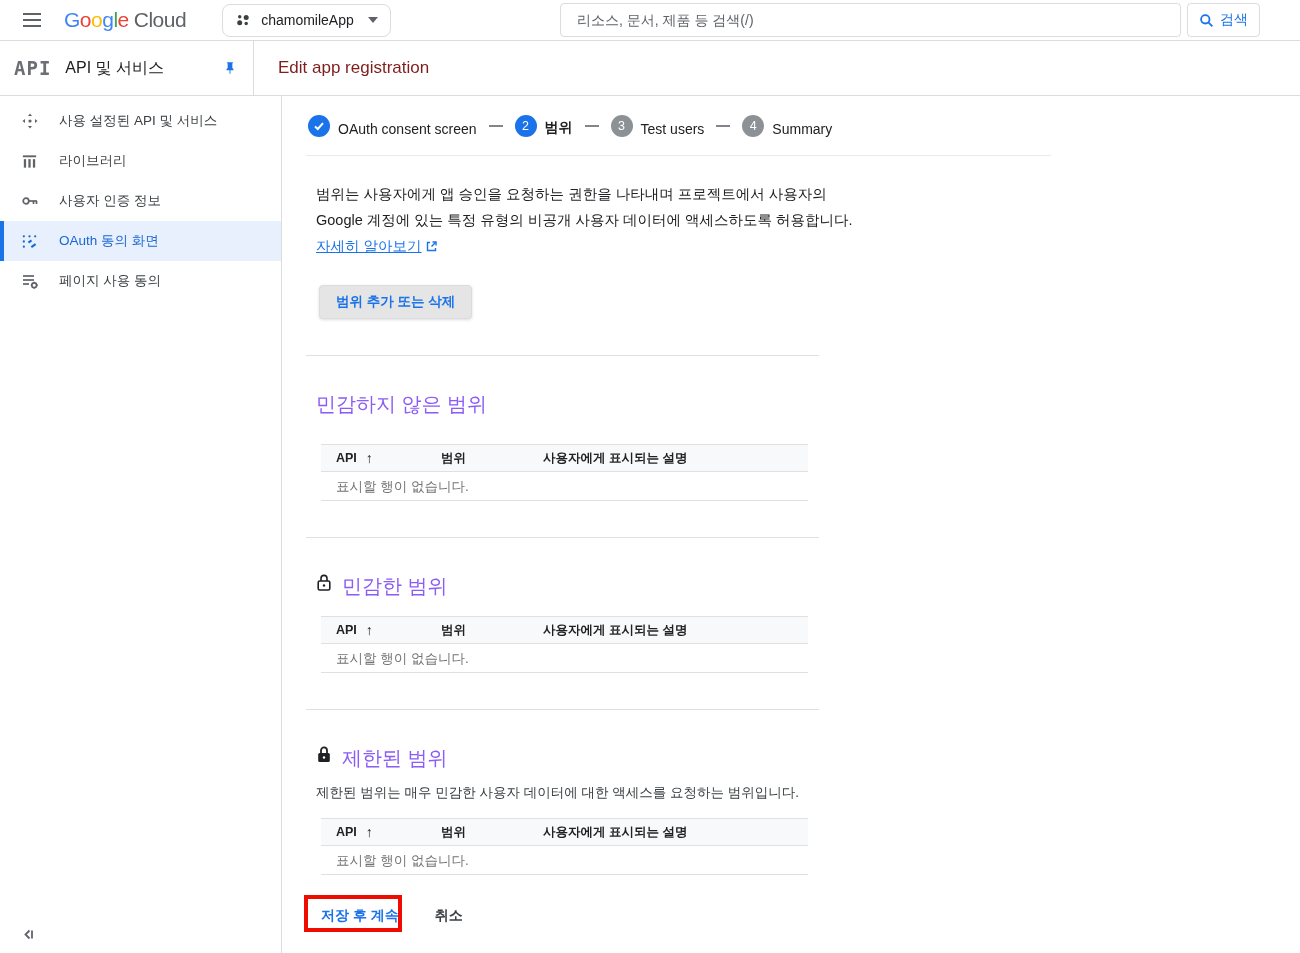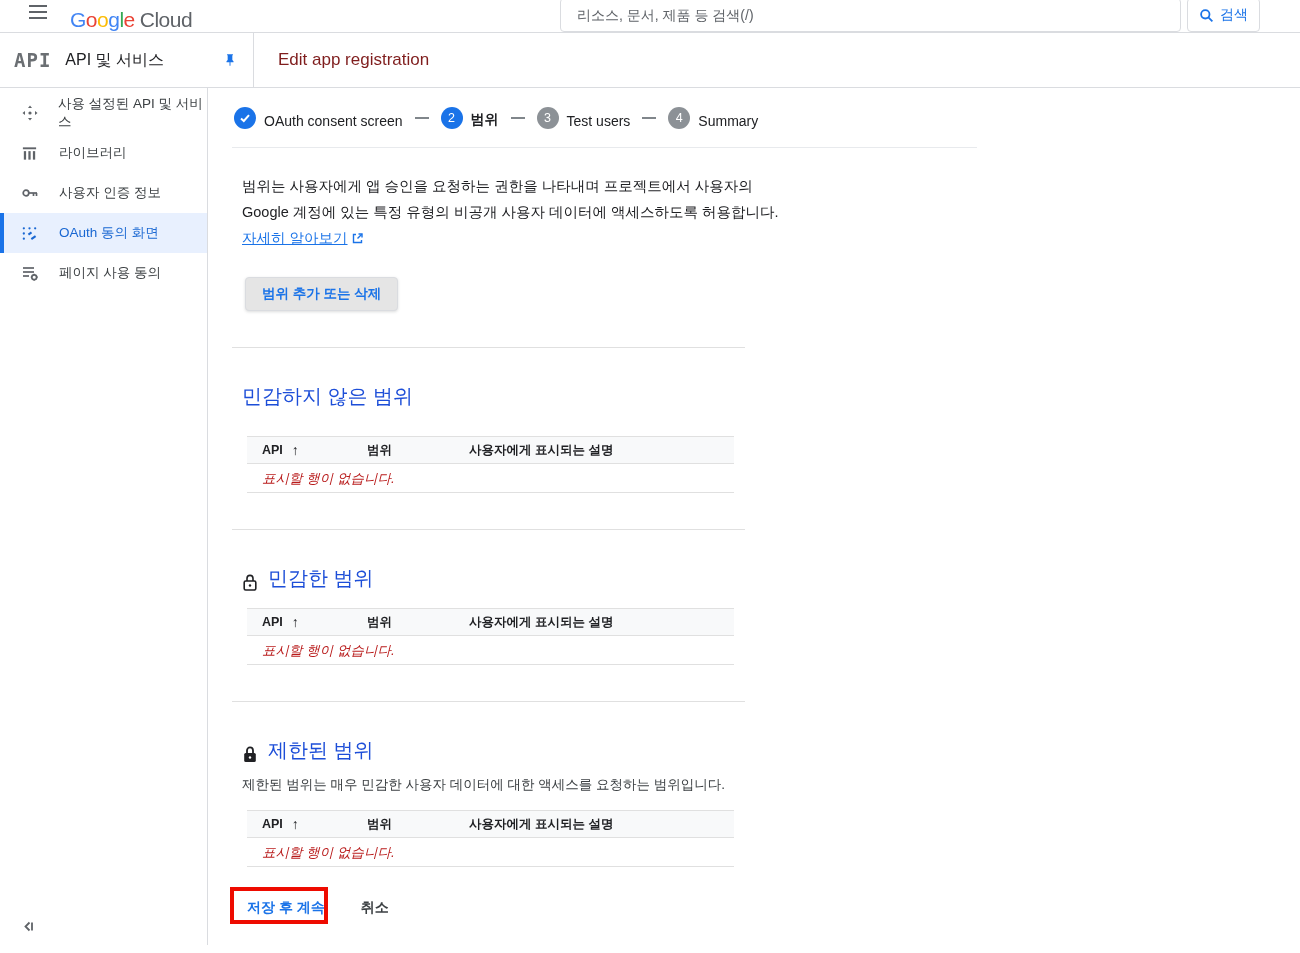--- a/index.html
+++ b/index.html
@@ -1,20 +1,20 @@
 <!DOCTYPE html>
 <html><head>
 <meta charset="utf-8">
 <style>
   * { margin:0; padding:0; box-sizing:border-box; }
   html,body { width:1300px; height:953px; background:#fff; overflow:hidden;
     font-family:"Liberation Sans","DejaVu Sans",sans-serif; color:#202124; }
 
   
-  .topbar { height:33px; display:flex; align-items:flex-end; border-bottom:1px solid #dadce0; padding-left:18px; }
+  .topbar { height:41px; display:flex; align-items:center; border-bottom:1px solid #dadce0; padding-left:12px; }
   .hamburger { width:40px; height:40px; display:flex; flex-direction:column; justify-content:center; align-items:center; gap:4px; cursor:pointer; }
   .hamburger i { display:block; width:18px; height:2px; background:#5f6368; }
   .gc-logo { font-size:21px; margin-left:12px; letter-spacing:-0.5px; cursor:pointer; white-space:nowrap; }
   .gc-logo .l0,.gc-logo .l3 { color:#4285f4; }
   .gc-logo .l1,.gc-logo .l5 { color:#ea4335; }
   .gc-logo .l2 { color:#fbbc05; }
   .gc-logo .l4 { color:#34a853; }
   .gc-logo .cloud { color:#5f6368; margin-left:5px; }
   .project-pill { margin-left:36px; height:33px; min-width:166px; border:1px solid #dadce0; border-radius:8px;
     background:#fff; display:flex; align-items:center; gap:10px; padding:0 12px; font-size:14px; color:#202124; cursor:pointer; }
@@ -29,21 +29,21 @@
   
   .subheader { height:55px; display:flex; border-bottom:1px solid #dadce0; }
   .subheader-left { width:254px; border-right:1px solid #dadce0; display:flex; align-items:center; padding:0 16px 0 14px; flex-shrink:0; }
   .api-logo { font-family:"DejaVu Sans Mono","Liberation Mono",monospace; font-weight:bold; font-size:19px; color:#6b6f73; letter-spacing:1px; }
   .api-title { font-size:16px; margin-left:14px; color:#202124; flex:1; }
   .pin-btn { display:flex; cursor:pointer; }
   .page-title { display:flex; align-items:center; padding-left:24px; font-size:17px; color:#7f1d1d; }
 
   
   .content-row { display:flex; height:857px; }
-  .sidebar { width:208px; border-right:1px solid #dadce0; flex-shrink:0; position:relative; padding-top:5px; }
+  .sidebar { width:282px; border-right:1px solid #dadce0; flex-shrink:0; position:relative; padding-top:5px; }
   .nav-item { height:40px; display:flex; align-items:center; padding-left:21px; font-size:13.5px; color:#3c4043; cursor:pointer; position:relative; }
   .nav-icon { width:19px; margin-right:19px; color:#5f6368; display:flex; align-items:center; }
   .nav-item.active { background:#e8f0fe; color:#1967d2; }
   .nav-item.active .nav-icon { color:#1967d2; }
   .nav-item.active::before { content:""; position:absolute; left:0; top:0; bottom:0; width:4px; background:#1a73e8; }
   .collapse-btn { position:absolute; left:21px; bottom:11px; cursor:pointer; display:flex; }
 
   .main { flex:1; padding:18px 0 0 24px; position:relative; }
 
   
@@ -60,33 +60,33 @@
   
   .intro { margin:25px 0 0 10px; font-size:14.5px; line-height:26px; color:#202124; }
   .learn-more { color:#1a73e8; text-decoration:underline; cursor:pointer; }
   .ext-icon { display:inline-flex; margin-left:4px; vertical-align:-1px; }
   .add-scopes-btn { margin:26px 0 0 13px; height:34px; padding:0 16px; font-size:13.5px; font-weight:bold; font-family:inherit;
     color:#1a73e8; background:#e5e5e5; border:1px solid #dadce0; border-radius:4px; cursor:pointer; box-shadow:0 1px 3px rgba(60,64,67,.18); }
 
   .section-divider { width:513px; height:1px; background:#e0e0e0; margin-top:36px; }
 
   
-  .section-title { margin:35px 0 0 10px; display:flex; align-items:flex-end; gap:10px; font-size:20px; font-weight:500; color:#1d4ed8; }
+  .section-title { margin:35px 0 0 10px; display:flex; align-items:flex-start; gap:10px; font-size:20px; font-weight:500; color:#8b5cf6; }
   .section-desc { margin:12px 0 0 10px; font-size:13.5px; color:#3c4043; }
 
   .scope-table { margin-left:15px; width:487px; }
   .scope-table.mt-lg { margin-top:26px; }
   .scope-table.mt-sm { margin-top:16px; }
   .thead { height:28px; background:#f8f9fa; border-top:1px solid #e0e0e0; border-bottom:1px solid #e0e0e0;
     display:flex; align-items:center; font-size:12.5px; font-weight:bold; color:#202124; }
   .c1 { width:120px; padding-left:15px; display:flex; align-items:center; gap:9px; cursor:pointer; }
   .c2 { width:102px; }
   .c3 { flex:1; }
   .sort-arrow { font-size:14px; font-weight:bold; }
-  .empty-row { height:29px; line-height:29px; padding-left:15px; font-size:13.5px; color:#b91c1c; border-bottom:1px solid #e0e0e0;font-style:italic; }
+  .empty-row { height:29px; line-height:29px; padding-left:15px; font-size:13.5px; color:#737373; border-bottom:1px solid #e0e0e0; }
 
   
   .footer { position:relative; margin:22px 0 0 13px; height:38px; display:flex; align-items:center; gap:34px; }
   .save-btn { background:none; border:none; color:#1a73e8; font-size:14px; font-weight:bold; font-family:inherit; cursor:pointer; padding:0 2px; }
   .cancel-btn { background:none; border:none; color:#3c4043; font-size:14px; font-weight:bold; font-family:inherit; cursor:pointer; }
   .annotation-box { position:absolute; left:-15px; top:-2px; width:98px; height:37px; border:4px solid #ee0b00; pointer-events:none; }
 
   svg { display:block; }
 </style>
 </head>
@@ -94,20 +94,32 @@
 
 <header class="topbar">
   <div class="hamburger">
       <i></i>
       <i></i>
       <i></i>
     </div>
   <div class="gc-logo">
     <span class="l0">G</span><span class="l1">o</span><span class="l2">o</span><span class="l3">g</span><span class="l4">l</span><span class="l5">e</span><span class="cloud">Cloud</span>
   </div>
+  <button class="project-pill">
+    <span>
+      <svg width="16" height="16" viewBox="0 0 16 16" fill="#3c4043">
+        <circle cx="4.7" cy="4.7" r="1.7"></circle>
+          <circle cx="4.7" cy="10.8" r="2.5"></circle>
+        <circle cx="11.2" cy="5.4" r="2.5"></circle>
+          <circle cx="11.2" cy="11.5" r="1.7"></circle>
+      </svg>
+    </span>
+    <span>chamomileApp</span>
+    <span class="caret"></span>
+  </button>
   <div class="search-wrap">
     <input class="search-input" placeholder="리소스, 문서, 제품 등 검색(/)" style="">
     <button class="search-btn">
       <span>
         <svg width="15" height="15" viewBox="0 0 15 15" fill="none" stroke="#1a73e8" stroke-width="1.8">
           <circle cx="6.3" cy="6.3" r="4.2"></circle>
             <line x1="9.6" y1="9.6" x2="13.4" y2="13.4"></line>
         </svg>
       </span>
       <span>검색</span>

